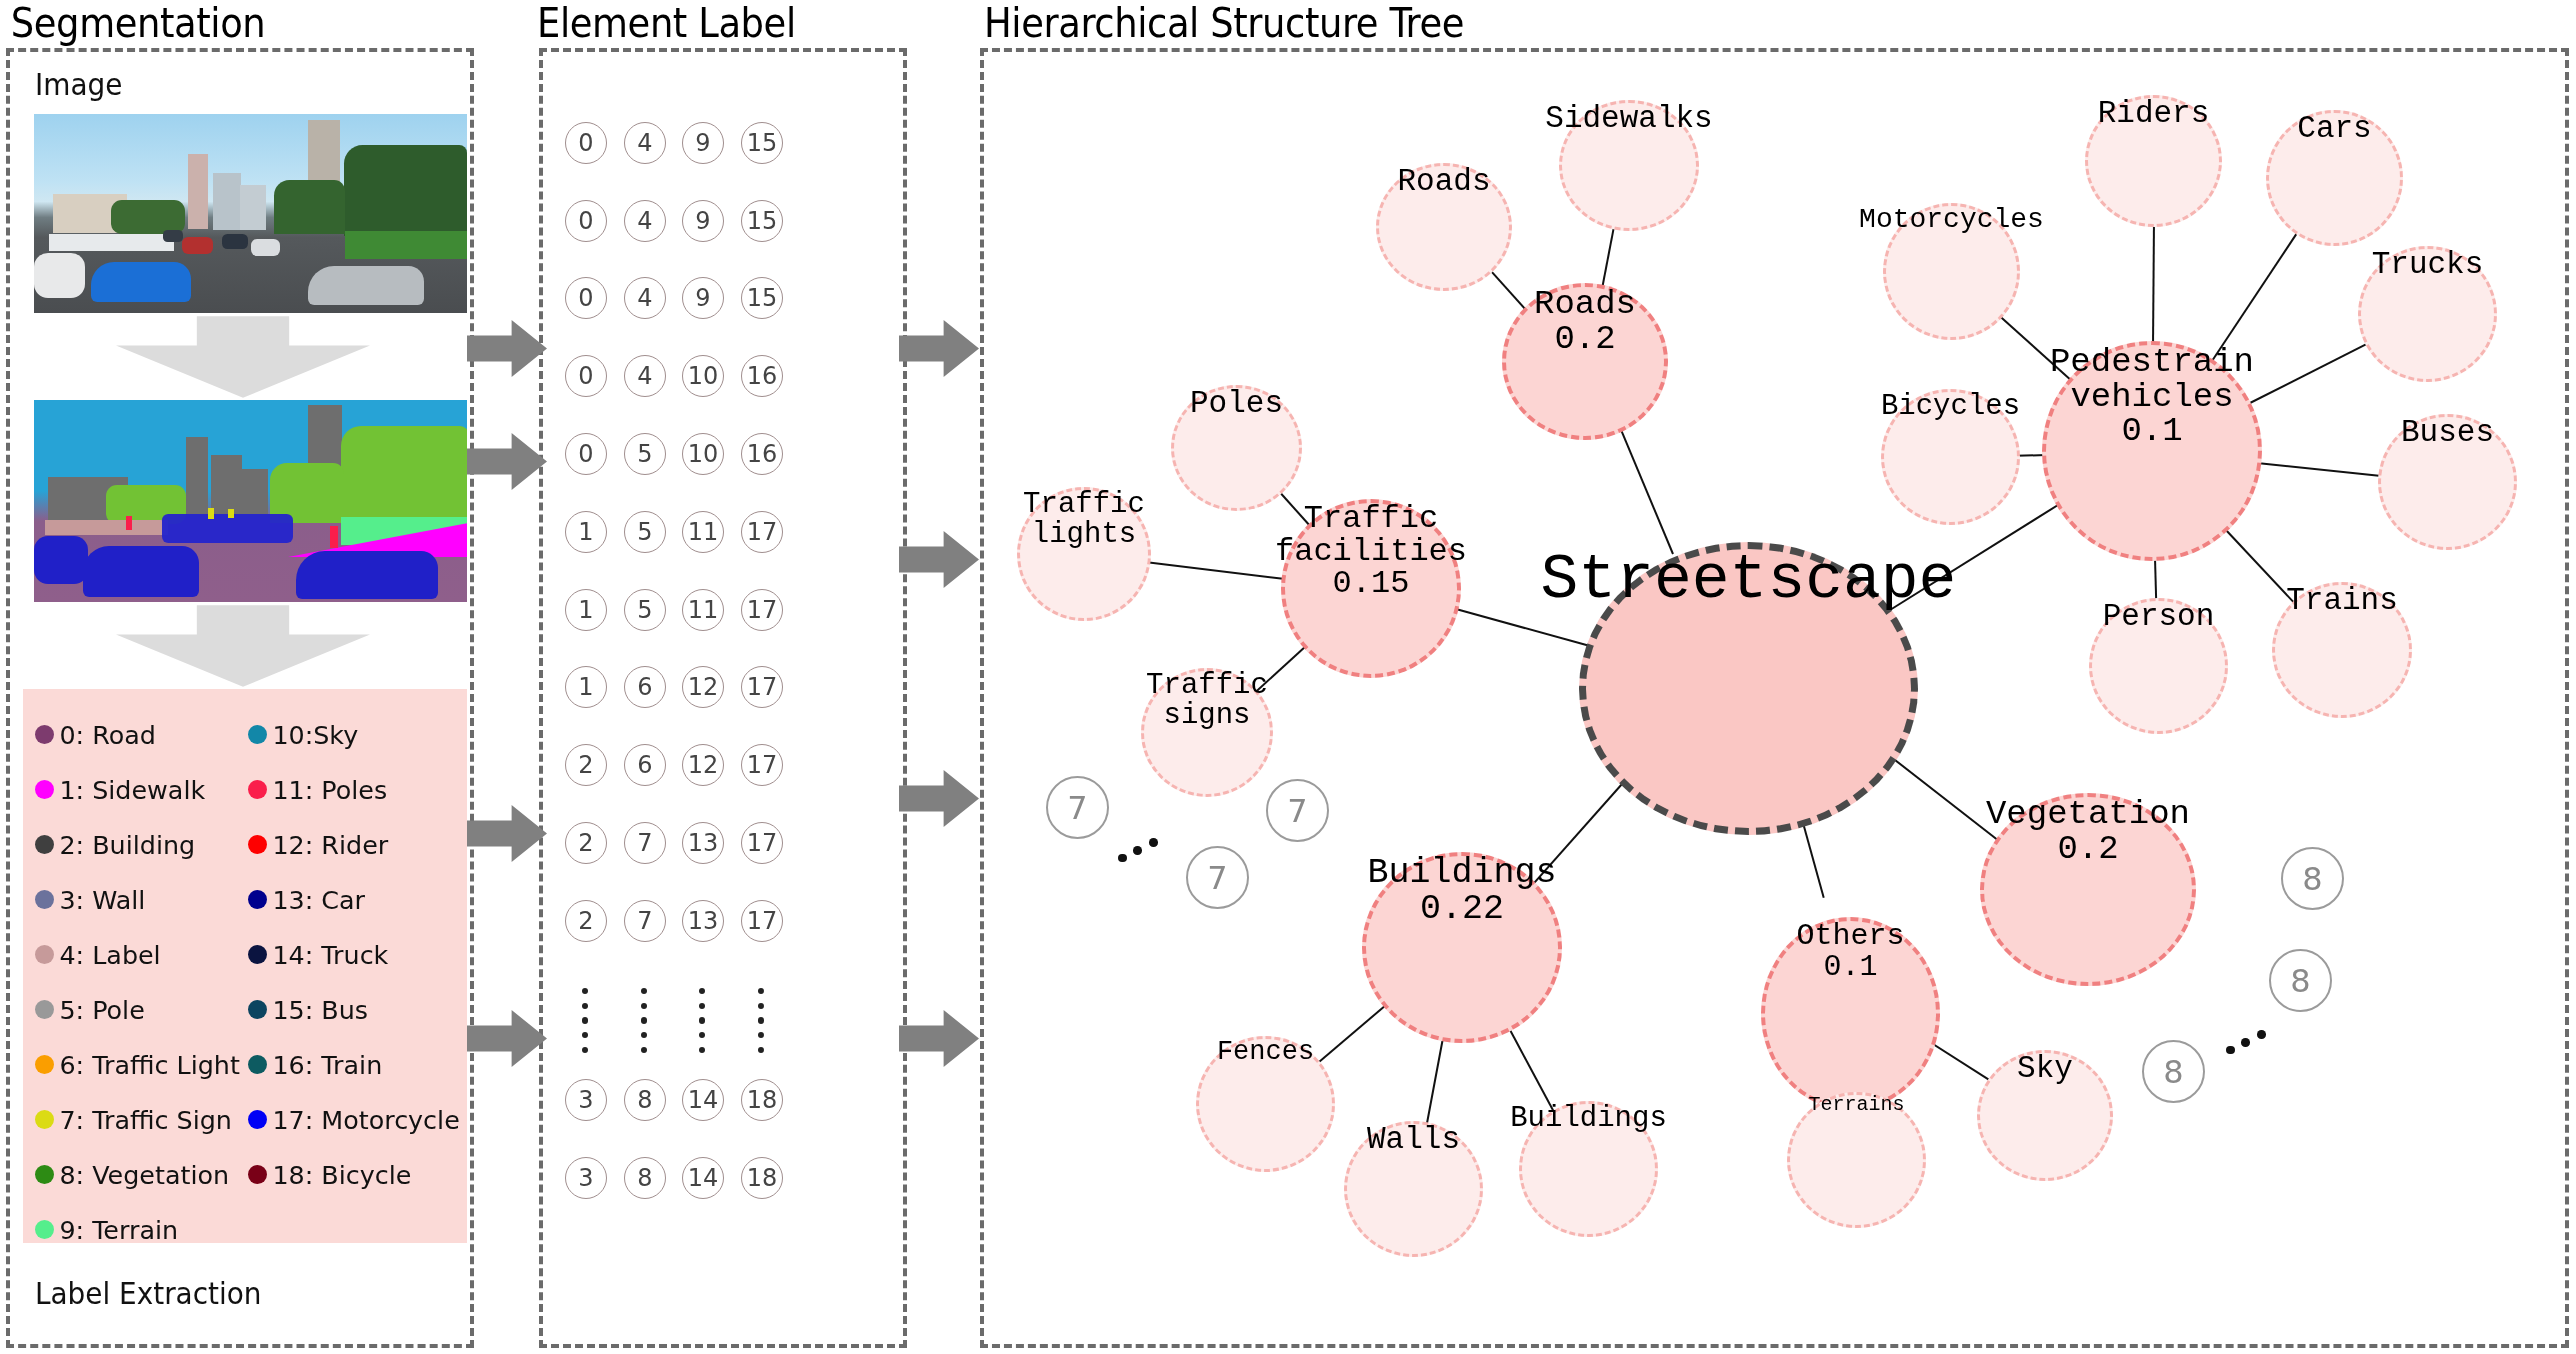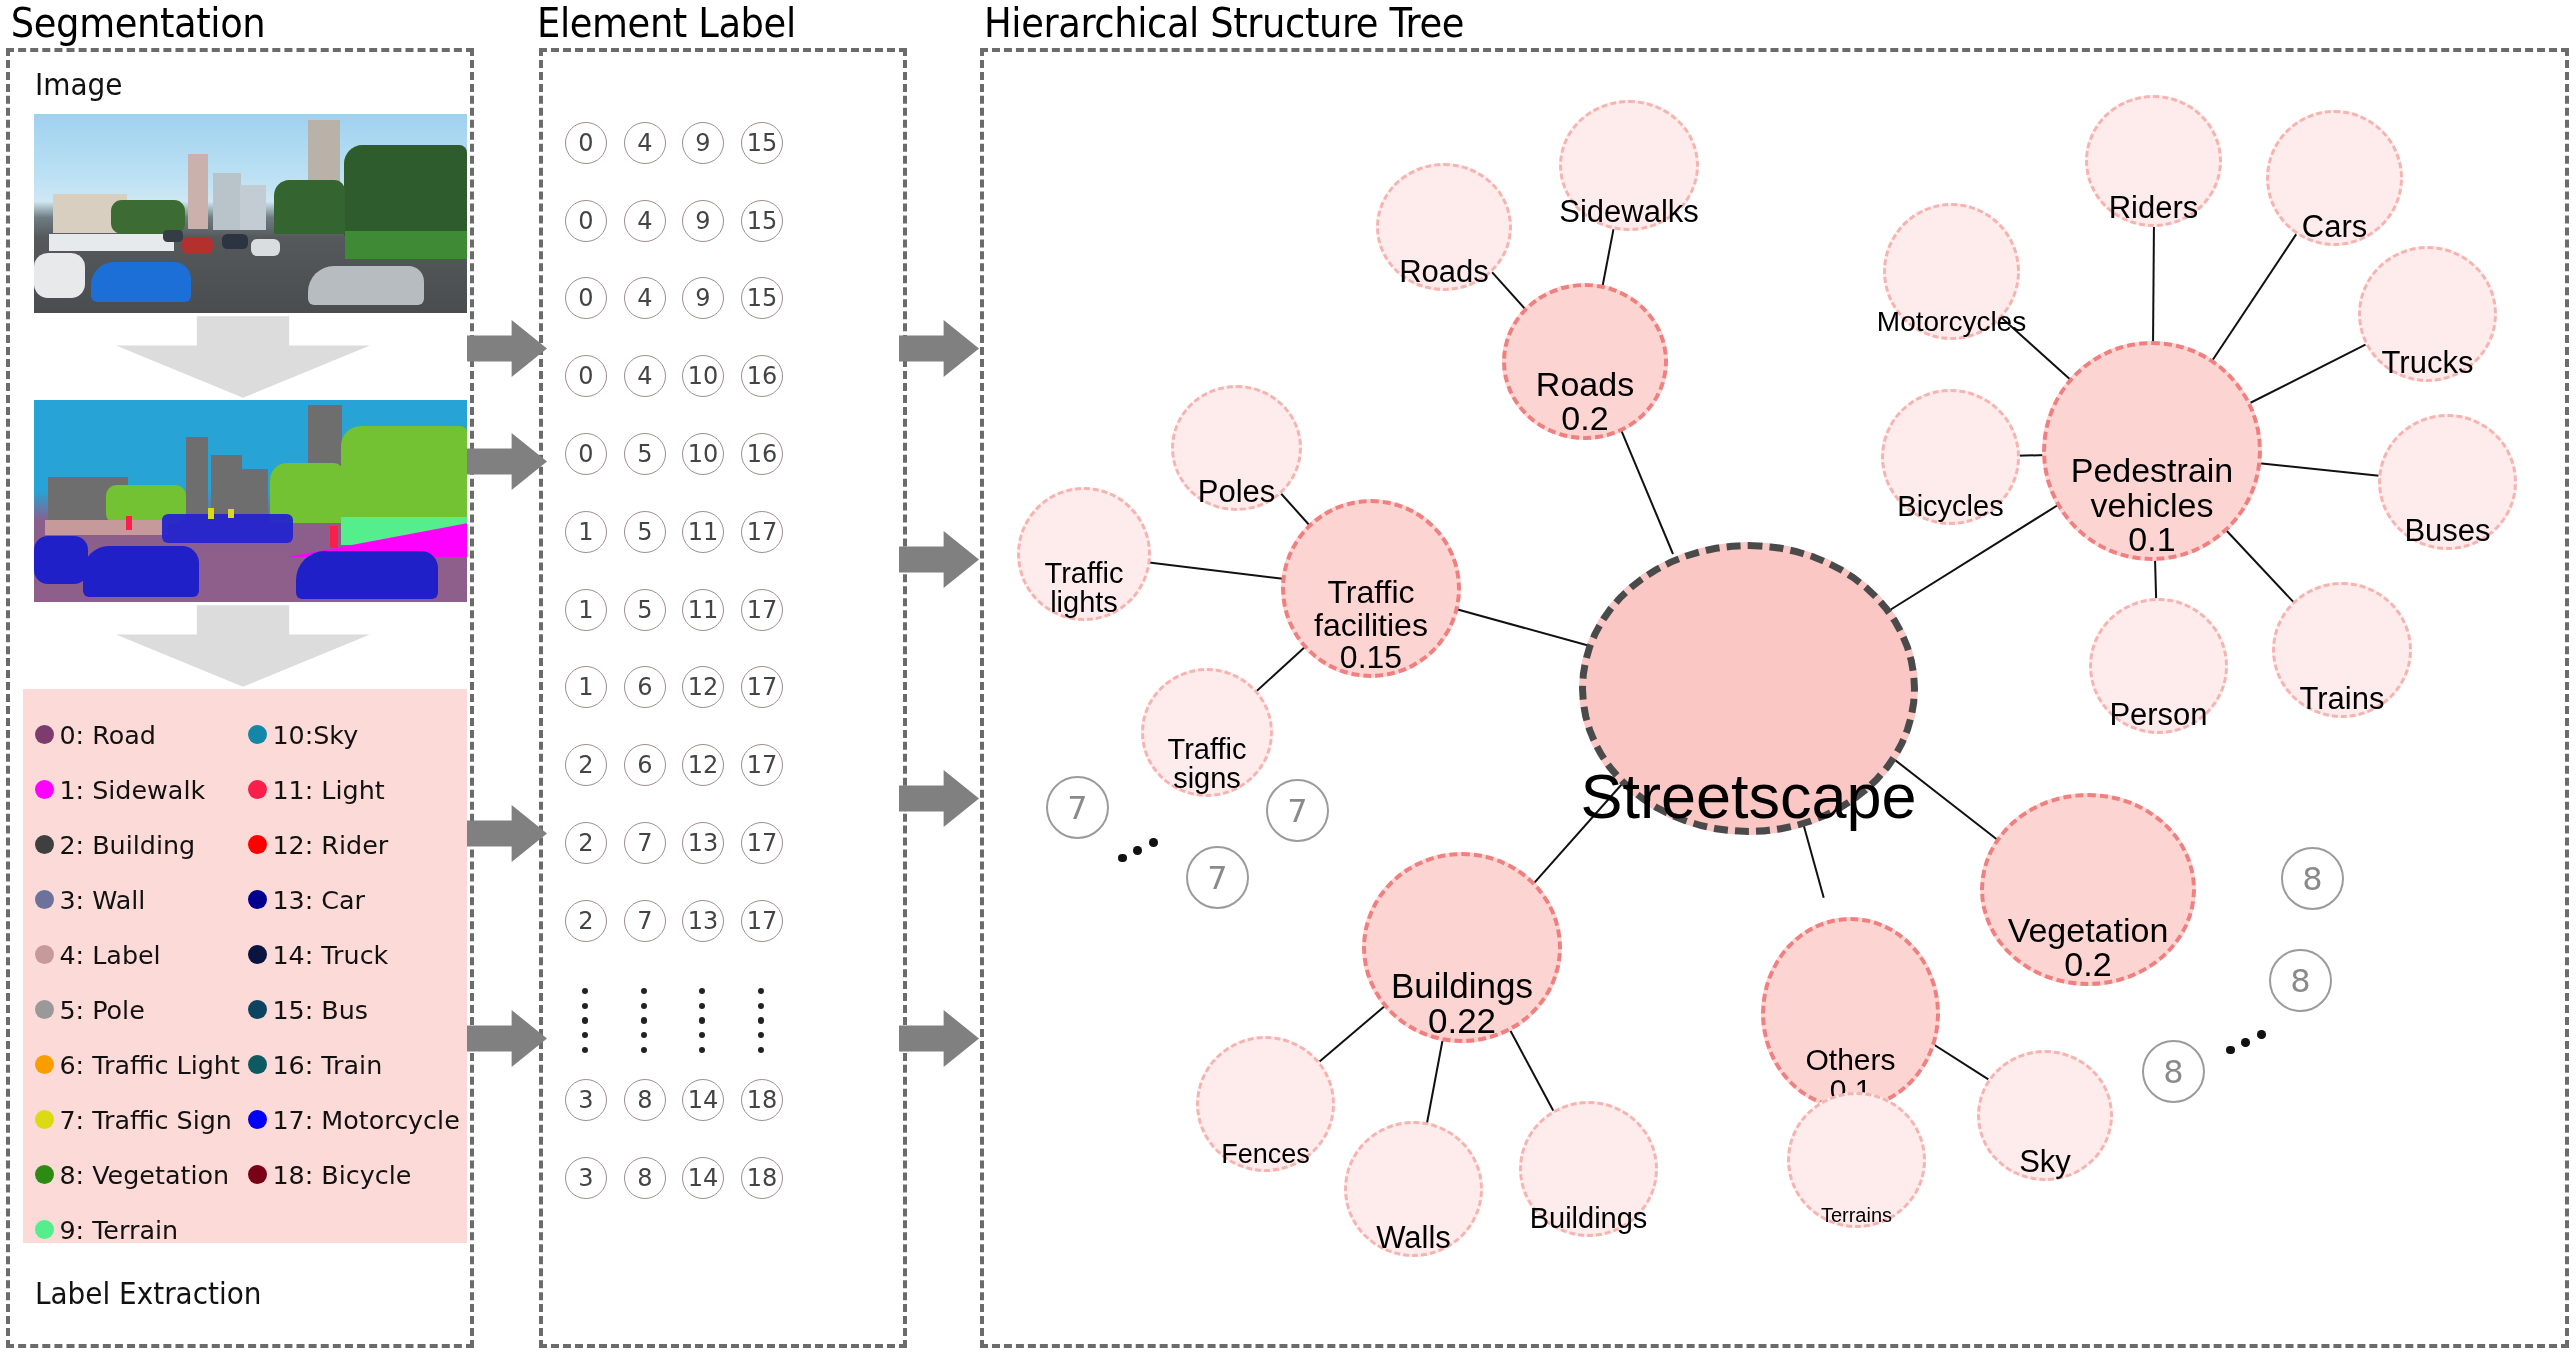--- a/index.html
+++ b/index.html
@@ -35,23 +35,23 @@
   .vdots{position:absolute;width:6.2px;display:flex;flex-direction:column;
          align-items:center;gap:8.5px;}
   .vdots i{width:6.2px;height:6.2px;border-radius:50%;background:#222;display:block;}
 
   
   .fatarrow{position:absolute;}
 
   
   .edge{position:absolute;background:#111;transform-origin:0 50%;height:2px;}
   .node{position:absolute;border-radius:50%;display:flex;flex-direction:column;
-        align-items:center;justify-content:flex-end;text-align:center;
+        align-items:center;justify-content:flex-start;text-align:center;
         box-sizing:border-box;line-height:1.02;
-        font-family:Liberation Sans, sans-serif;color:#000;}
+        font-family:Liberation Mono, monospace;color:#000;}
   .node.root{background:#fac7c4;border:7px dashed #4a4a4a;}
   .node.cat{background:#fcd5d3;border:4.6px dashed #f08080;}
   .node.leaf{background:#fdeceb;border:3.9px dashed #f6b4b1;}
   .greycircle{position:absolute;border-radius:50%;border:2.3px solid #9b9b9b;
               background:#fff;display:flex;align-items:center;justify-content:center;
               color:#8a8a8a;font-family:"DejaVu Sans","Liberation Sans",sans-serif;}
   .diagdots{position:absolute;}
   .diagdots i{position:absolute;width:8.5px;height:8.5px;border-radius:50%;background:#111;}
 </style>
 </head>
@@ -163,21 +163,21 @@
       <span class="legend-text">9: Terrain</span>
     </div>
   </div>
 <div class="legend-col" id="legend-right" style="left:248px;top:707px;width:208px;">
     <div class="legend-item" style="height: 55px;">
       <span class="dot" style="background: rgb(18, 135, 168);"></span>
       <span class="legend-text">10:Sky</span>
     </div>
     <div class="legend-item" style="height: 55px;">
       <span class="dot" style="background: rgb(250, 30, 75);"></span>
-      <span class="legend-text">11: Light</span>
+      <span class="legend-text">11: Poles</span>
     </div>
     <div class="legend-item" style="height: 55px;">
       <span class="dot" style="background: rgb(254, 0, 0);"></span>
       <span class="legend-text">12:  Rider</span>
     </div>
     <div class="legend-item" style="height: 55px;">
       <span class="dot" style="background: rgb(0, 0, 142);"></span>
       <span class="legend-text">13: Car</span>
     </div>
     <div class="legend-item" style="height: 55px;">

